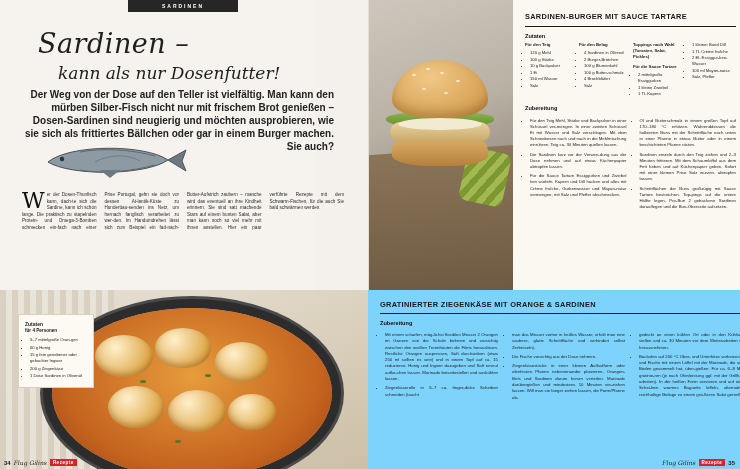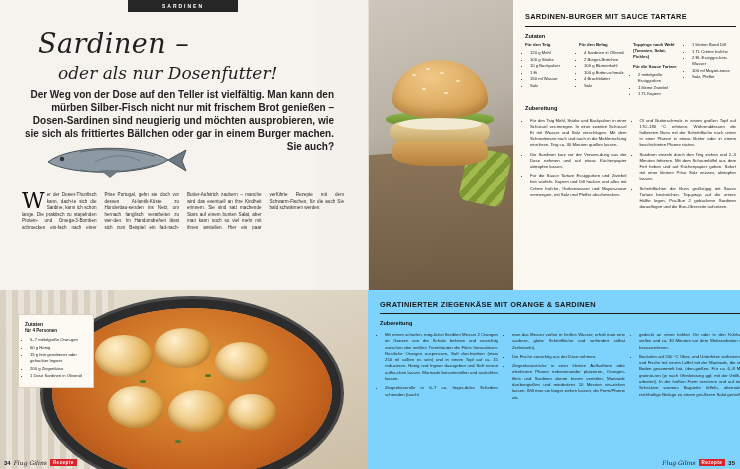--- a/index.html
+++ b/index.html
@@ -191,21 +191,21 @@
 </head>
 <body>
 
 <div class="page">
 
   <div class="left-top">
     <div class="tab">SARDINEN</div>
 
     <div class="headline">
       <div class="l1">Sardinen –</div>
-      <div class="l2">oder als nur Dosenfutter!</div>
+      <div class="l2">kann als nur Dosenfutter!</div>
     </div>
 
     <div class="standfirst">Der Weg von der Dose auf den Teller ist vielfältig. Man kann den mürben Silber-Fisch nicht nur mit frischem Brot genießen – Dosen-Sardinen sind neugierig und möchten ausprobieren, wie sie sich als frittiertes Bällchen oder gar in einem Burger machen. Sie auch?</div>
 
     <svg class="fishart" viewBox="0 0 150 40">
       <path d="M8 22 C30 4, 105 4, 128 20 C105 36, 30 36, 8 22 Z" fill="#8e9aa3" stroke="#4a535a" stroke-width="1"></path>
       <path d="M128 20 L146 10 L142 21 L146 31 Z" fill="#6d7981" stroke="#4a535a" stroke-width="1"></path>
       <circle cx="22" cy="19" r="2.2" fill="#2b3238"></circle>
       <path d="M40 12 C60 8, 90 9, 115 16" stroke="#5d686f" fill="none" stroke-width="1"></path>
       <path d="M40 30 C60 34, 90 32, 115 25" stroke="#5d686f" fill="none" stroke-width="1"></path>

